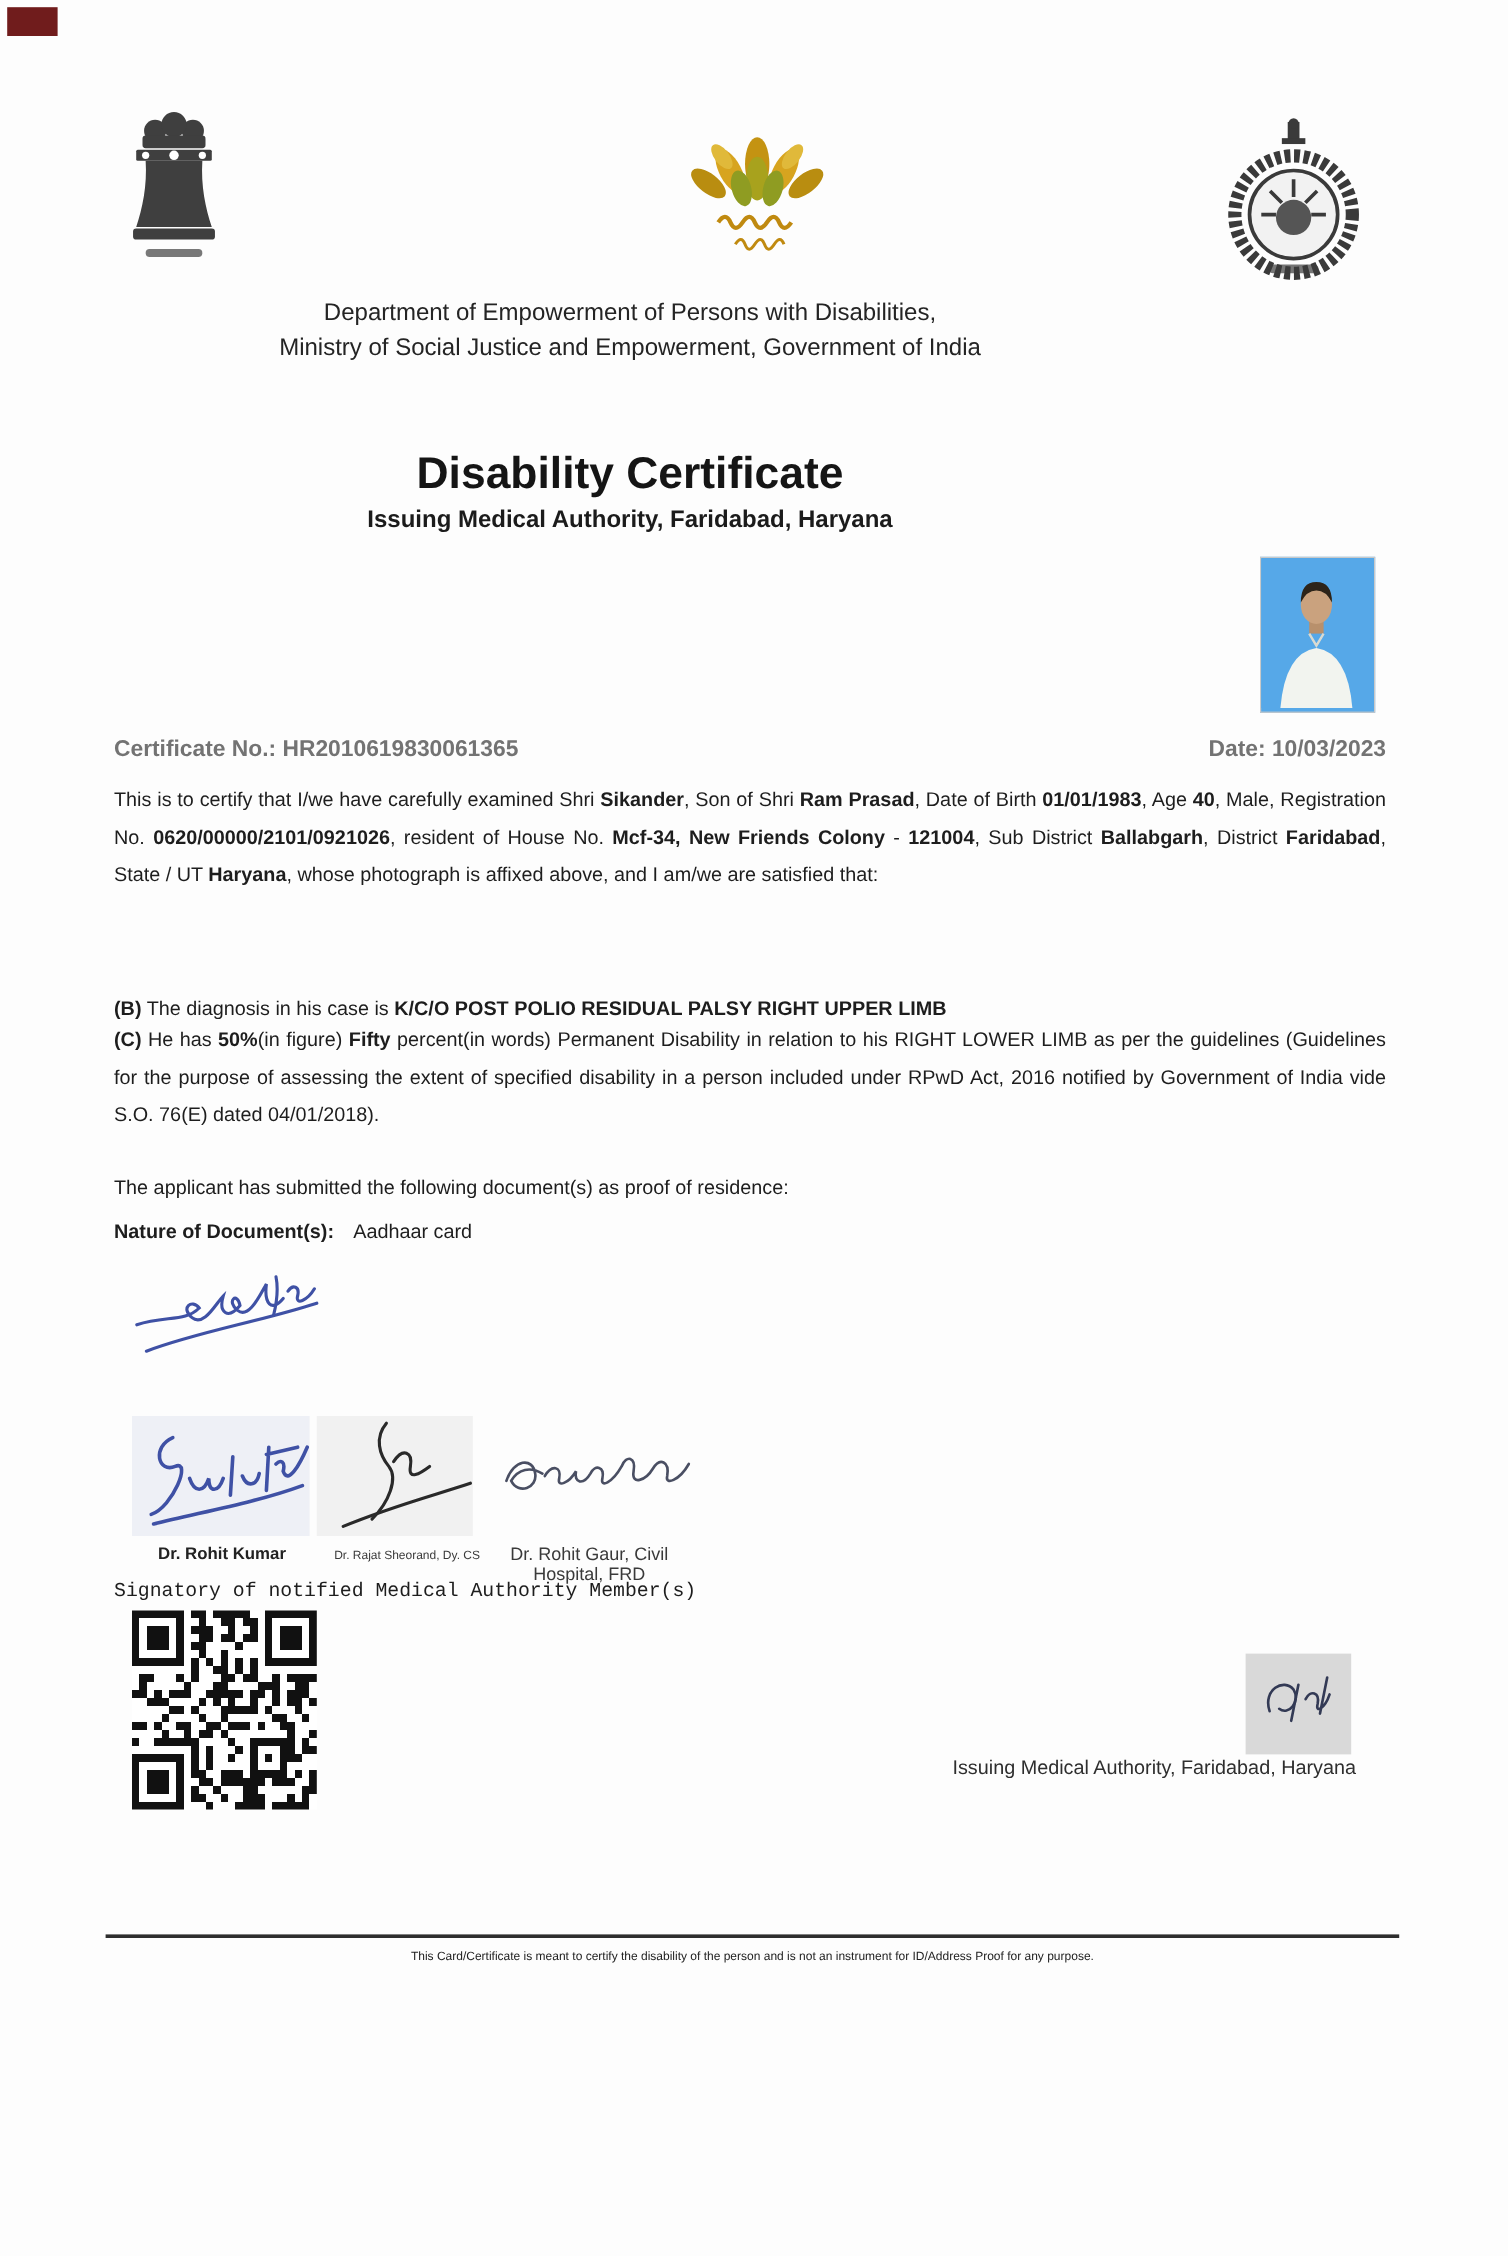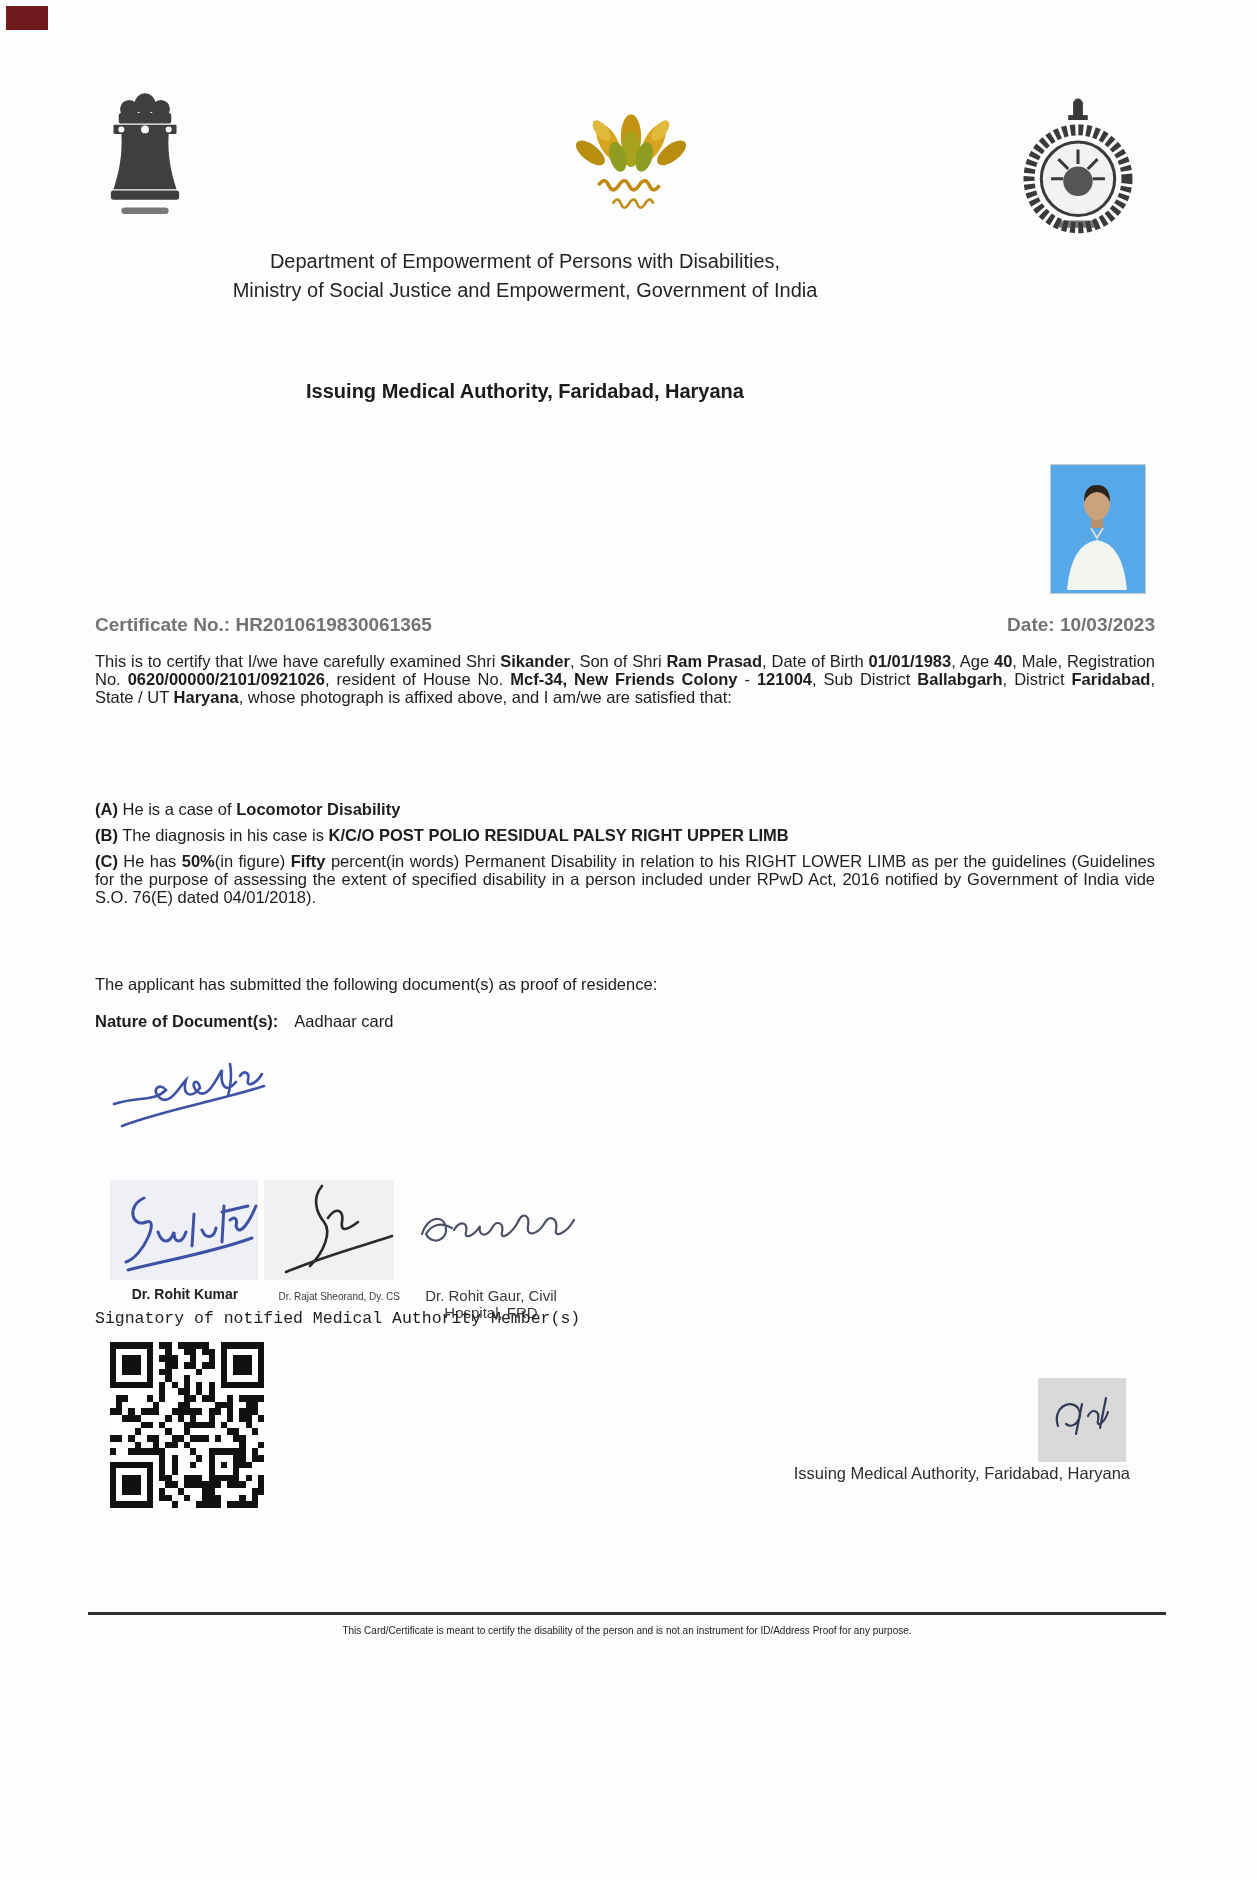--- a/index.html
+++ b/index.html
@@ -11,21 +11,21 @@
   .logo-left{left:103px;top:92px;width:84px;height:140px;}
   .logo-center{left:560px;top:96px;width:142px;height:132px;}
   .logo-right{left:1022px;top:98px;width:112px;height:142px;}
   .dept{left:95px;top:247px;width:860px;text-align:center;font-size:20px;line-height:29px;color:#242424;}
   .titleblock{left:95px;top:374px;width:860px;text-align:center;}
   .title{font-size:37px;font-weight:700;color:#151515;}
   .subtitle{font-size:20px;font-weight:700;margin-top:6px;color:#1b1b1b;}
   .photo{left:1050px;top:464px;width:94px;height:128px;border:1px solid #c9c9c9;background:#56a8e8;}
   .meta-row{left:95px;top:614px;width:1060px;display:flex;justify-content:space-between;
             font-weight:700;font-size:19px;color:#737373;}
-  .bodytext{font-size:16.5px;line-height:18px;color:#1d1d1d;}
+  .bodytext{font-size:16.5px;line-height:31px;color:#1d1d1d;}
   .intro{left:95px;top:652px;width:1060px;text-align:justify;margin:0;}
   .clause{left:95px;width:1060px;margin:0;}
   .clause-a{top:800px;}
   .clause-b{top:826px;}
   .clause-c{top:852px;text-align:justify;}
   .proof{left:95px;top:975px;width:1060px;margin:0;}
   .nature{left:95px;top:1012px;width:1060px;margin:0;}
   .nature .val{margin-left:16px;}
   b{font-weight:700;}
   .person-sig{left:104px;top:1046px;width:200px;height:100px;}
@@ -97,20 +97,21 @@
       <rect x="28" y="100" width="34" height="6" rx="3" fill="#3a3a3a" opacity="0.7"></rect>
     </svg>
   </div>
 
   <div class="abs dept">
     <div>Department of Empowerment of Persons with Disabilities,</div>
     <div>Ministry of Social Justice and Empowerment, Government of India</div>
   </div>
 
   <div class="abs titleblock">
+    <div class="title">Disability Certificate</div>
     <div class="subtitle">Issuing Medical Authority, Faridabad, Haryana</div>
   </div>
 
   <div class="abs photo">
     <svg viewBox="0 0 92 124" width="92" height="126">
       <rect width="92" height="124" fill="#56a8e8"></rect>
       <path d="M16 124 Q20 78 46 74 Q72 78 76 124 Z" fill="#f2f4ef"></path>
       <rect x="40" y="48" width="12" height="14" fill="#b8906c"></rect>
       <ellipse cx="46" cy="38" rx="13" ry="16" fill="#caa27e"></ellipse>
       <path d="M33 36 Q33 19 46 19 Q59 19 59 36 Q54 26 46 26 Q38 26 33 36 Z" fill="#2d2419"></path>
@@ -124,21 +125,20 @@
       <span>HR2010619830061365</span>
     </div>
     <div>
       <span>Date:</span>
       <span>10/03/2023</span>
     </div>
   </div>
 
   <p class="abs bodytext intro"><span>This is to certify that I/we have carefully examined Shri </span><b>Sikander</b><span>, Son of Shri </span><b>Ram Prasad</b><span>, Date of Birth </span><b>01/01/1983</b><span>, Age </span><b>40</b><span>, Male, Registration No. </span><b>0620/00000/2101/0921026</b><span>, resident of House No. </span><b>Mcf-34, New Friends Colony</b><span> - </span><b>121004</b><span>, Sub District </span><b>Ballabgarh</b><span>, District </span><b>Faridabad</b><span>, State / UT </span><b>Haryana</b><span>, whose photograph is affixed above, and I am/we are satisfied that:</span></p>
 
-  <p class="abs bodytext clause clause-a"><b>(A)</b><span> He is a case of </span><b>Locomotor Disability</b></p>
 
   <p class="abs bodytext clause clause-b"><b>(B)</b><span> The diagnosis in his case is </span><b>K/C/O POST POLIO RESIDUAL PALSY RIGHT UPPER LIMB</b></p>
 
   <p class="abs bodytext clause clause-c"><b>(C)</b><span> He has </span><b>50%</b><span>(in figure) </span><b>Fifty</b><span> percent(in words) Permanent Disability in relation to his RIGHT LOWER LIMB as per the guidelines (Guidelines for the purpose of assessing the extent of specified disability in a person included under RPwD Act, 2016 notified by Government of India vide S.O. 76(E) dated 04/01/2018).</span></p>
 
   <p class="abs bodytext nature"><b>Nature of Document(s):</b><span class="val">Aadhaar card</span></p>
   <p class="abs bodytext proof">The applicant has submitted the following document(s) as proof of residence:</p>
 
   <div class="abs person-sig">
     <svg viewBox="0 0 200 100" width="200" height="100" fill="none" stroke="#3f51a5" stroke-width="2.6" stroke-linecap="round">

